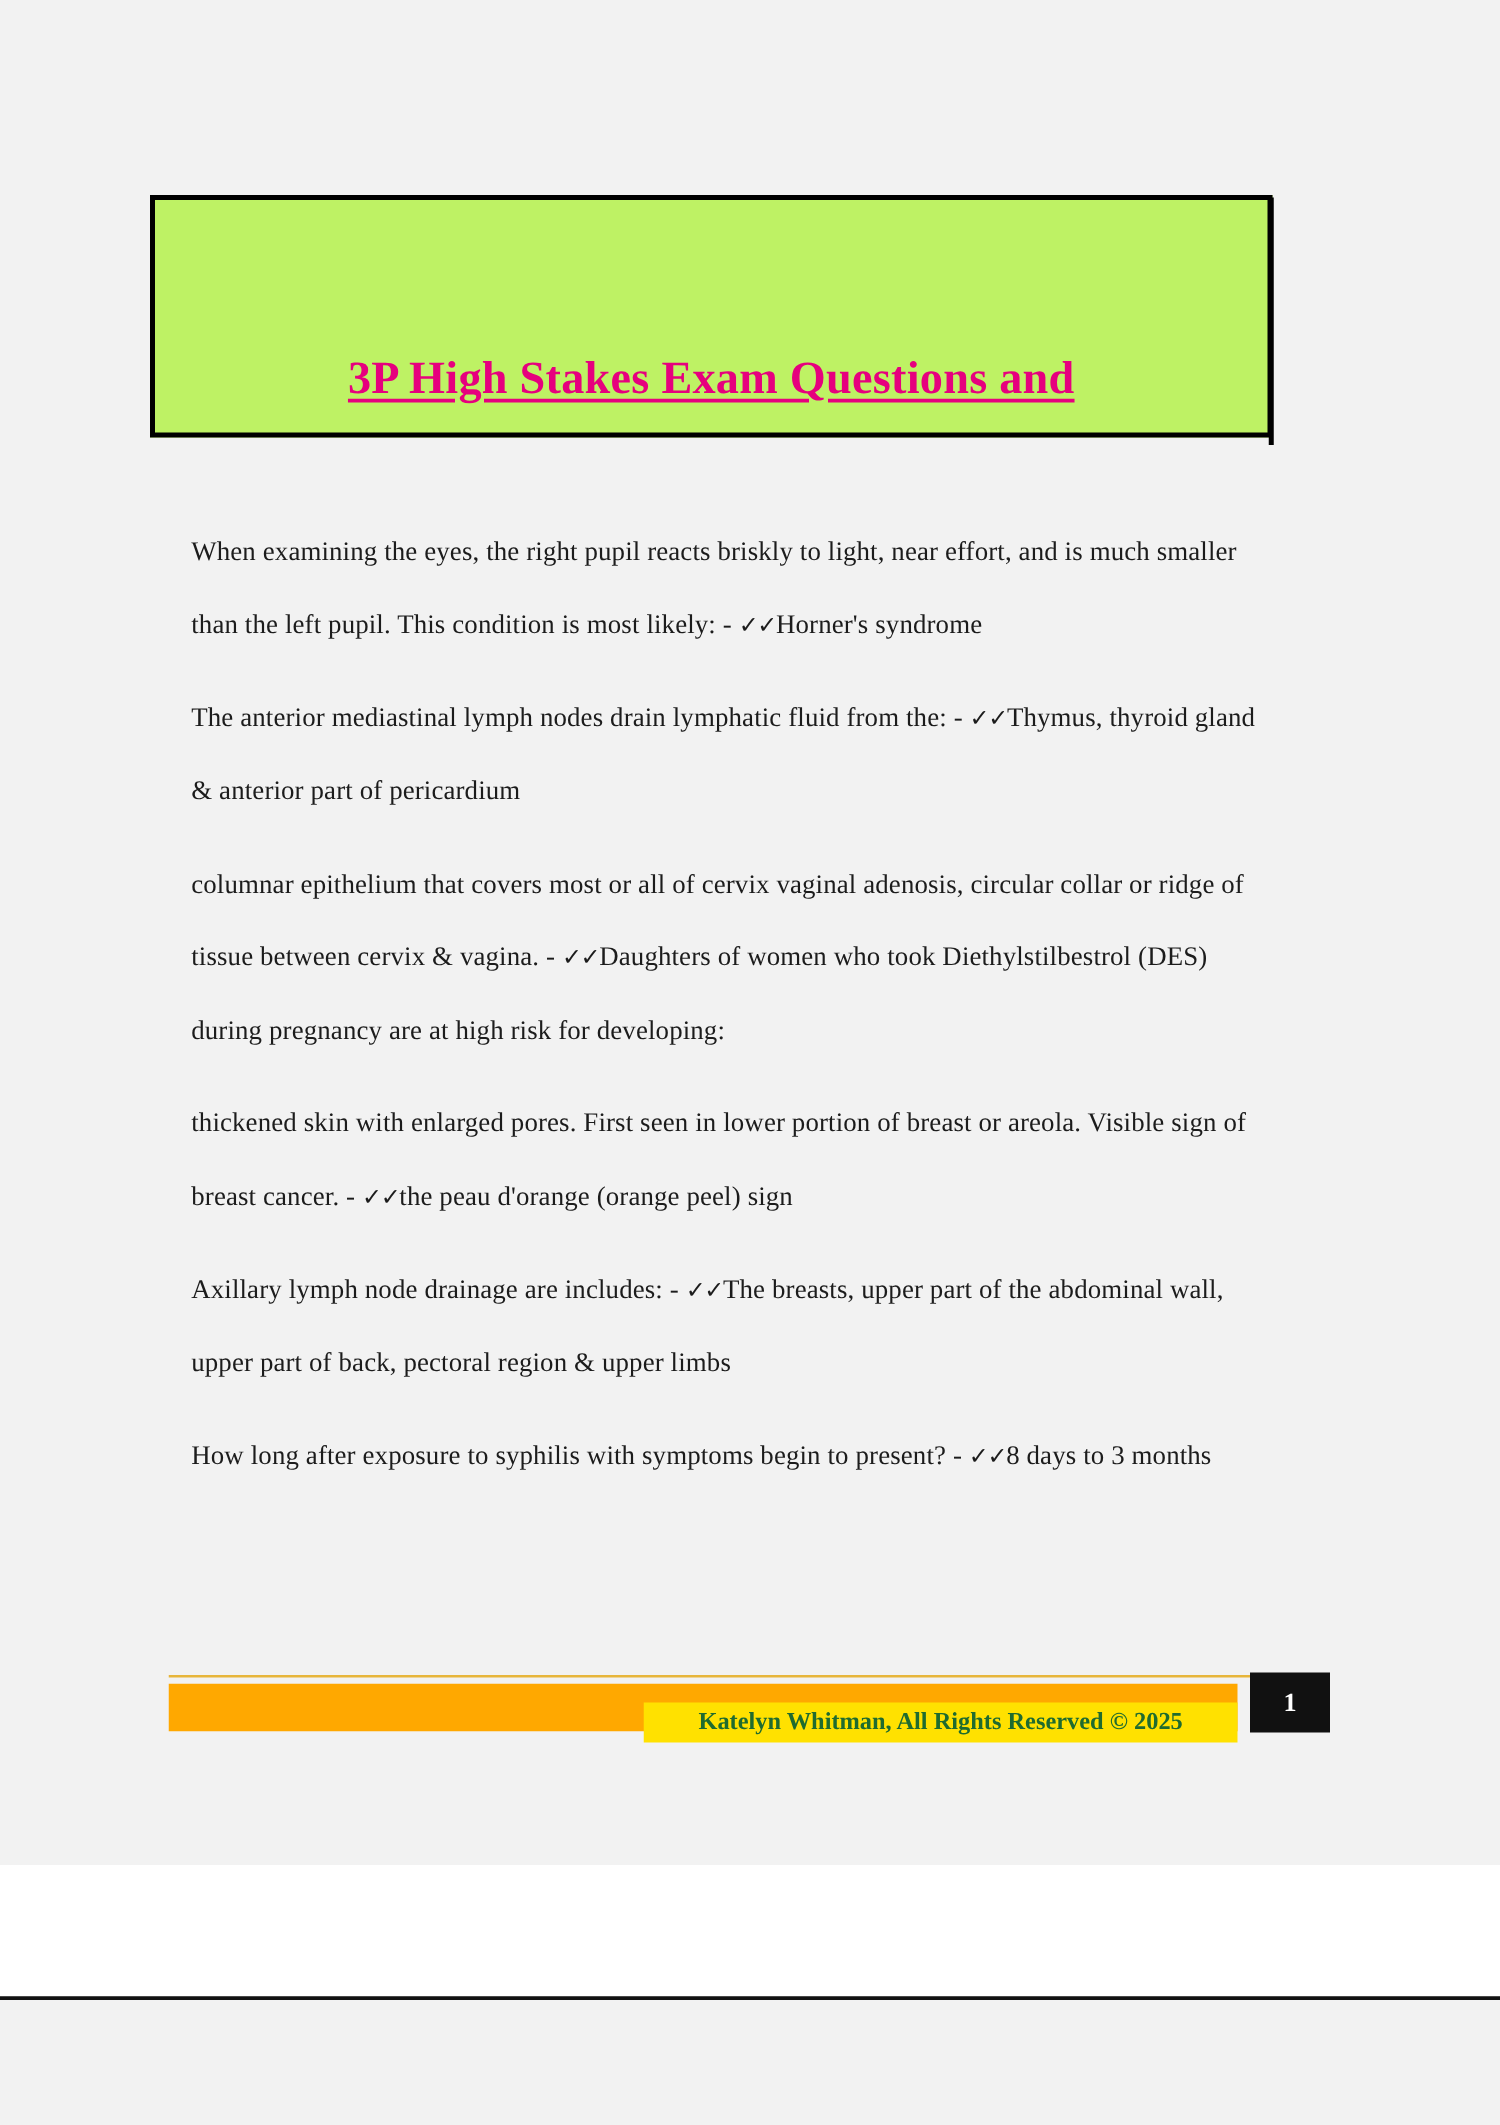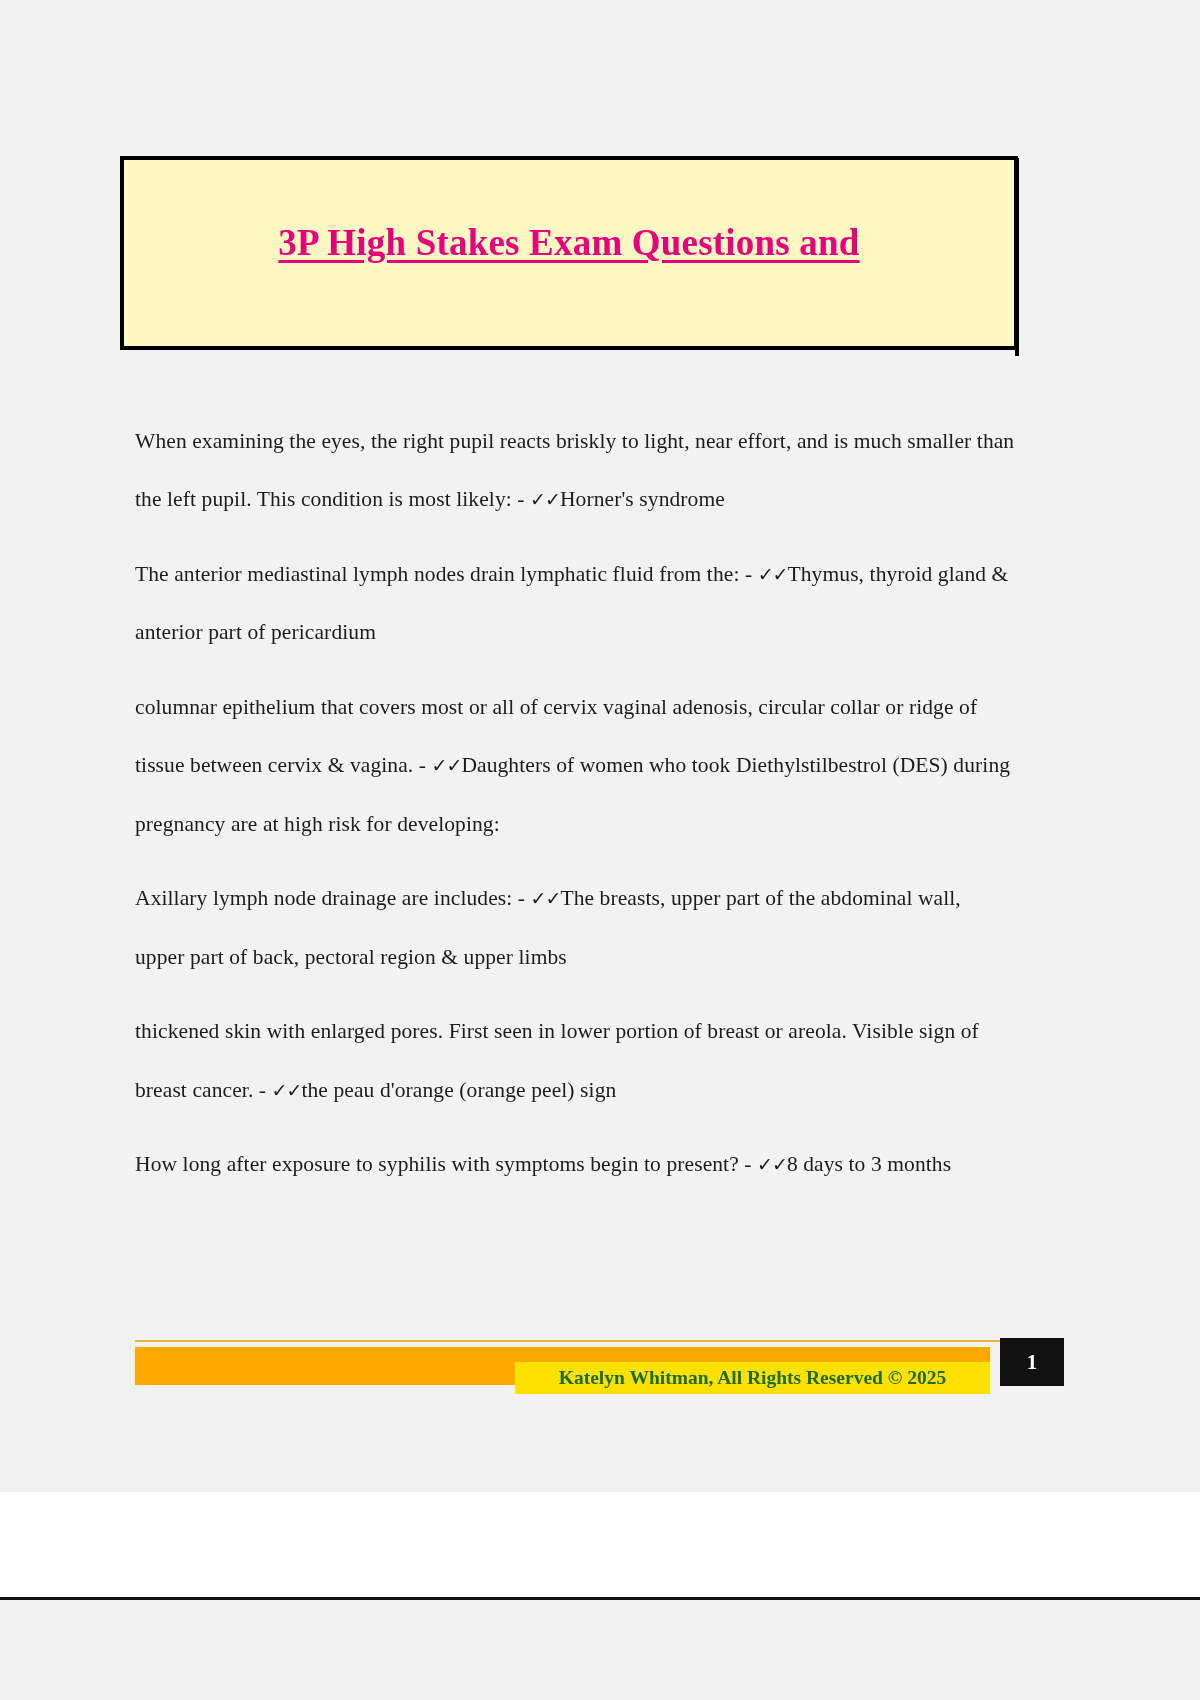--- a/index.html
+++ b/index.html
@@ -45,27 +45,27 @@
     border-top: 3px solid #111111;
   }
 
   
   .title-banner {
     position: absolute;
     left: 120px;
     top: 156px;
     width: 898px;
     height: 194px;
-    background: #fef9c3;
+    background: #bef264;
     border: 4px solid #000000;
     box-sizing: border-box;
     display: flex;
     flex-direction: column;
     align-items: center;
-    justify-content: center;
+    justify-content: flex-end;
   }
   .title-banner::after {
     content: "";
     position: absolute;
     right: -5px;
     top: -2px;
     width: 4px;
     height: 198px;
     background: #000000;
   }
@@ -87,21 +87,21 @@
     position: absolute;
     left: 135px;
     top: 412px;
     width: 880px;
   }
   .para {
     font-family: "Liberation Serif", serif;
     font-size: 21.5px;
     color: #1c1c1c;
     line-height: 2.72;
-    margin: 0 0 16px 0;
+    margin: 0 0 16px 18px;
     text-align: left;
     letter-spacing: 0.1px;
   }
   .check {
     font-family: "DejaVu Sans", sans-serif;
     font-size: 19px;
     letter-spacing: -1px;
     color: #1c1c1c;
   }
 
@@ -174,25 +174,25 @@
 
       <p class="para">
         <span>The anterior mediastinal lymph nodes drain lymphatic fluid from the: - </span><span class="check">✓✓</span><span>Thymus, thyroid gland &amp; anterior part of pericardium</span>
       </p>
 
       <p class="para">
         <span>columnar epithelium that covers most or all of cervix vaginal adenosis, circular collar or ridge of tissue between cervix &amp; vagina. - </span><span class="check">✓✓</span><span>Daughters of women who took Diethylstilbestrol (DES) during pregnancy are at high risk for developing:</span>
       </p>
 
       <p class="para">
+        <span>thickened skin with enlarged pores. First seen in lower portion of breast or areola. Visible sign of breast cancer. - </span><span class="check">✓✓</span><span>the peau d'orange (orange peel) sign</span>
+      </p>
+
+      <p class="para">
         <span>Axillary lymph node drainage are includes: - </span><span class="check">✓✓</span><span>The breasts, upper part of the abdominal wall, upper part of back, pectoral region &amp; upper limbs</span>
-      </p>
-
-      <p class="para">
-        <span>thickened skin with enlarged pores. First seen in lower portion of breast or areola. Visible sign of breast cancer. - </span><span class="check">✓✓</span><span>the peau d'orange (orange peel) sign</span>
       </p>
 
       <p class="para">
         <span>How long after exposure to syphilis with symptoms begin to present? - </span><span class="check">✓✓</span><span>8 days to 3 months</span>
       </p>
 
     </div>
 
     <div class="footer-rule"></div>
     <div class="footer-bar"></div>

